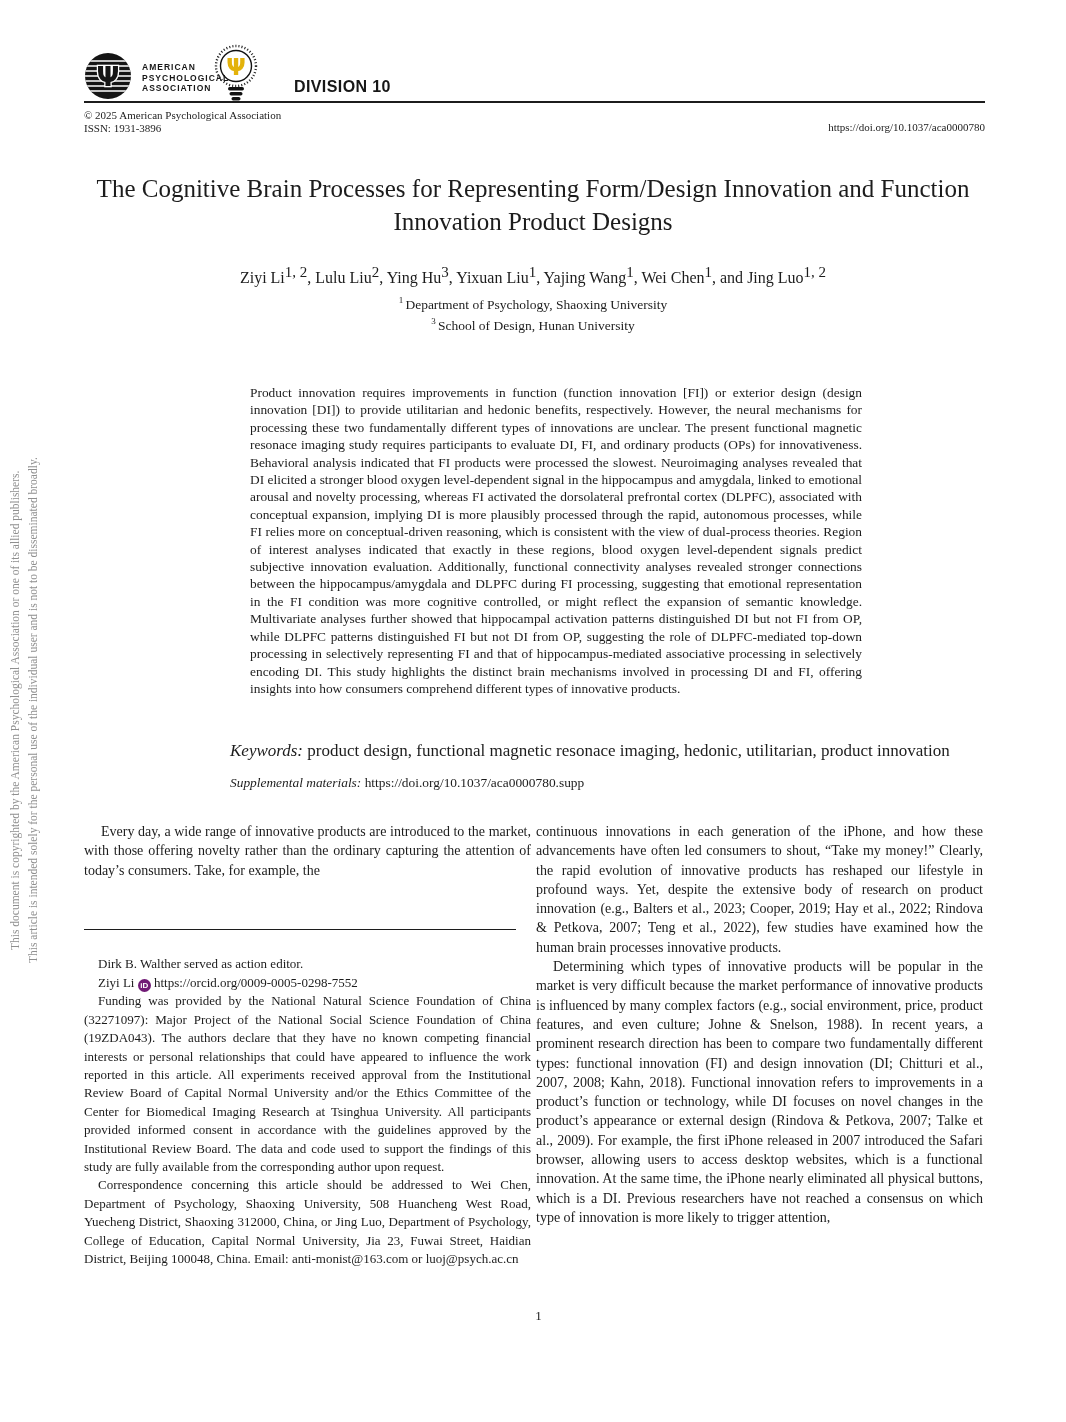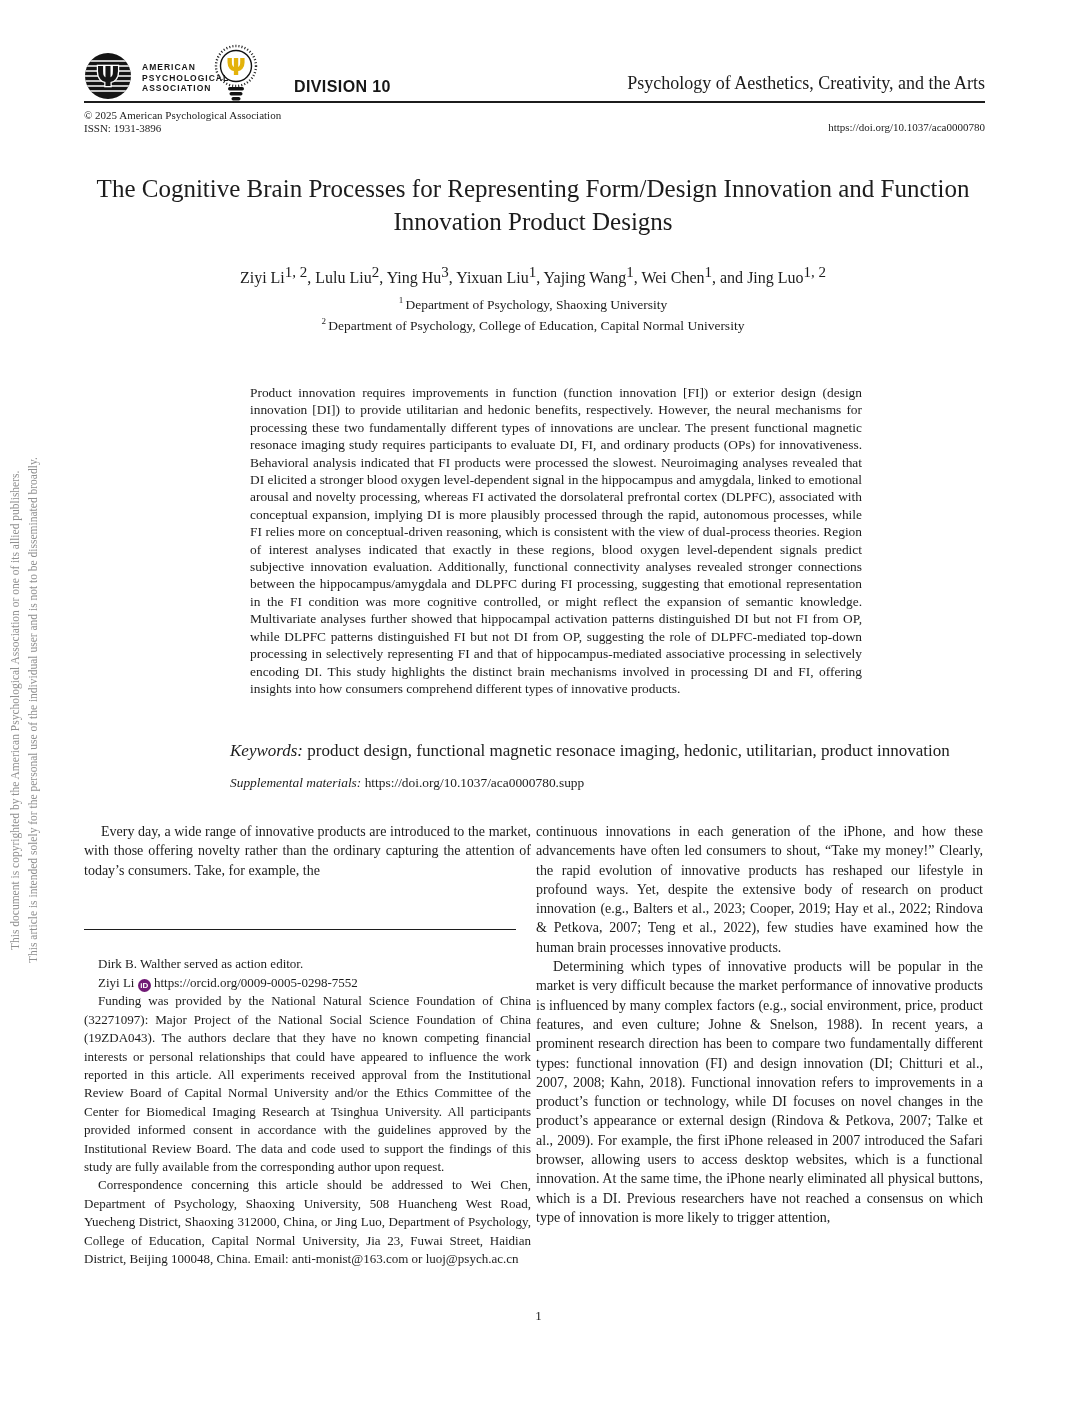--- a/index.html
+++ b/index.html
@@ -106,34 +106,33 @@
   <svg class="div10-logo" viewBox="0 0 52 62">
     <circle cx="26" cy="23" r="20" fill="none" stroke="#2a2a2a" stroke-width="2.4" stroke-dasharray="1.1,2"></circle>
     <circle cx="26" cy="23" r="15.5" fill="none" stroke="#111" stroke-width="1.4"></circle>
     <text x="26" y="32" text-anchor="middle" font-family="DejaVu Sans" font-size="23" font-weight="bold" fill="#E3B20B">Ψ</text>
     <rect x="18" y="44" width="16" height="3.4" rx="1.7" fill="#111"></rect>
     <rect x="19.5" y="49" width="13" height="3.4" rx="1.7" fill="#111"></rect>
     <rect x="21.5" y="54" width="9" height="3.4" rx="1.7" fill="#111"></rect>
   </svg>
   <div class="div10-label">DIVISION 10</div>
 
-  <div class="journal-title">Psychology of Aesthetics, Creativity, and the Arts</div>
   <div class="header-rule"></div>
 
   <div class="copyright-block">
     <div>© 2025 American Psychological Association</div>
     <div>ISSN: 1931-3896</div>
   </div>
   <div class="doi-line">https://doi.org/10.1037/aca0000780</div>
 
   <h1 class="article-title" style="font-weight:normal;">The Cognitive Brain Processes for Representing Form/Design Innovation and Function Innovation Product Designs</h1>
   <div class="author-line"><span>Ziyi Li</span><sup>1, 2</sup>, <span>Lulu Liu</span><sup>2</sup>, <span>Ying Hu</span><sup>3</sup>, <span>Yixuan Liu</span><sup>1</sup>, <span>Yajing Wang</span><sup>1</sup>, <span>Wei Chen</span><sup>1</sup>, and <span>Jing Luo</span><sup>1, 2</sup></div>
   <div class="affiliation-list">
       <div><sup>1 </sup>Department of Psychology, Shaoxing University</div>
-      <div><sup>2 </sup>Department of Psychology, College of Education, Capital Normal University</div>
+      <div><sup>3 </sup>School of Design, Hunan University</div>
     </div>
 
   <div class="abstract">Product innovation requires improvements in function (function innovation [FI]) or exterior design (design innovation [DI]) to provide utilitarian and hedonic benefits, respectively. However, the neural mechanisms for processing these two fundamentally different types of innovations are unclear. The present functional magnetic resonace imaging study requires participants to evaluate DI, FI, and ordinary products (OPs) for innovativeness. Behavioral analysis indicated that FI products were processed the slowest. Neuroimaging analyses revealed that DI elicited a stronger blood oxygen level-dependent signal in the hippocampus and amygdala, linked to emotional arousal and novelty processing, whereas FI activated the dorsolateral prefrontal cortex (DLPFC), associated with conceptual expansion, implying DI is more plausibly processed through the rapid, autonomous processes, while FI relies more on conceptual-driven reasoning, which is consistent with the view of dual-process theories. Region of interest analyses indicated that exactly in these regions, blood oxygen level-dependent signals predict subjective innovation evaluation. Additionally, functional connectivity analyses revealed stronger connections between the hippocampus/amygdala and DLPFC during FI processing, suggesting that emotional representation in the FI condition was more cognitive controlled, or might reflect the expansion of semantic knowledge. Multivariate analyses further showed that hippocampal activation patterns distinguished DI but not FI from OP, while DLPFC patterns distinguished FI but not DI from OP, suggesting the role of DLPFC-mediated top-down processing in selectively representing FI and that of hippocampus-mediated associative processing in selectively encoding DI. This study highlights the distinct brain mechanisms involved in processing DI and FI, offering insights into how consumers comprehend different types of innovative products.</div>
 
   <div class="keywords-line">
     <span class="ital">Keywords:</span><span> product design, functional magnetic resonace imaging, hedonic, utilitarian, product innovation</span>
   </div>
 
   <div class="supplemental-line">
     <span class="ital">Supplemental materials:</span><span> https://doi.org/10.1037/aca0000780.supp</span>

